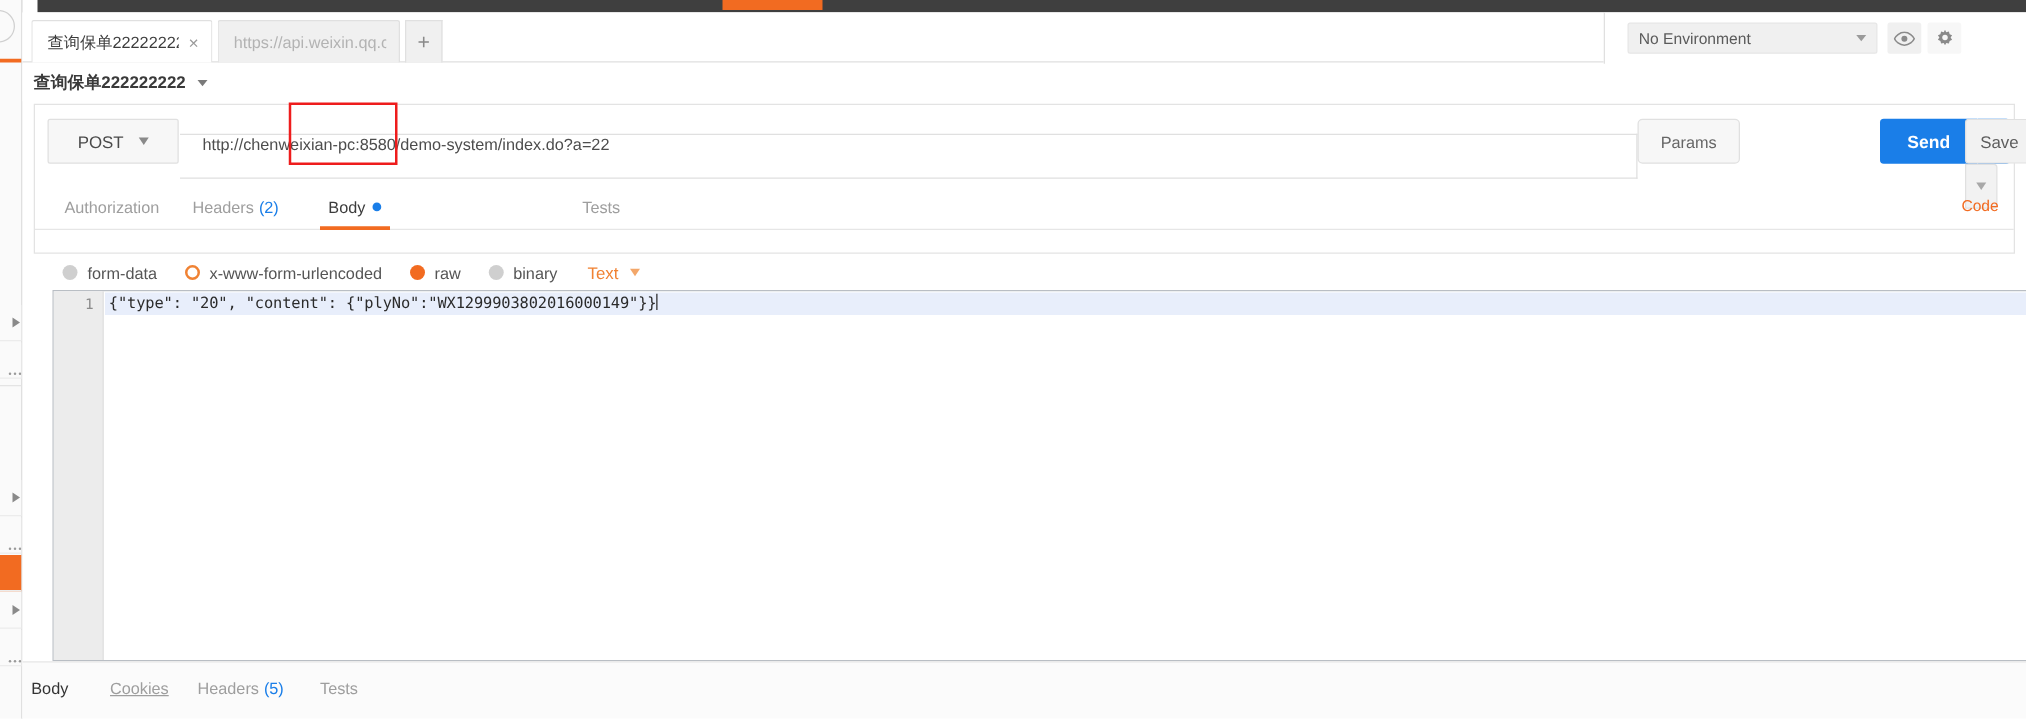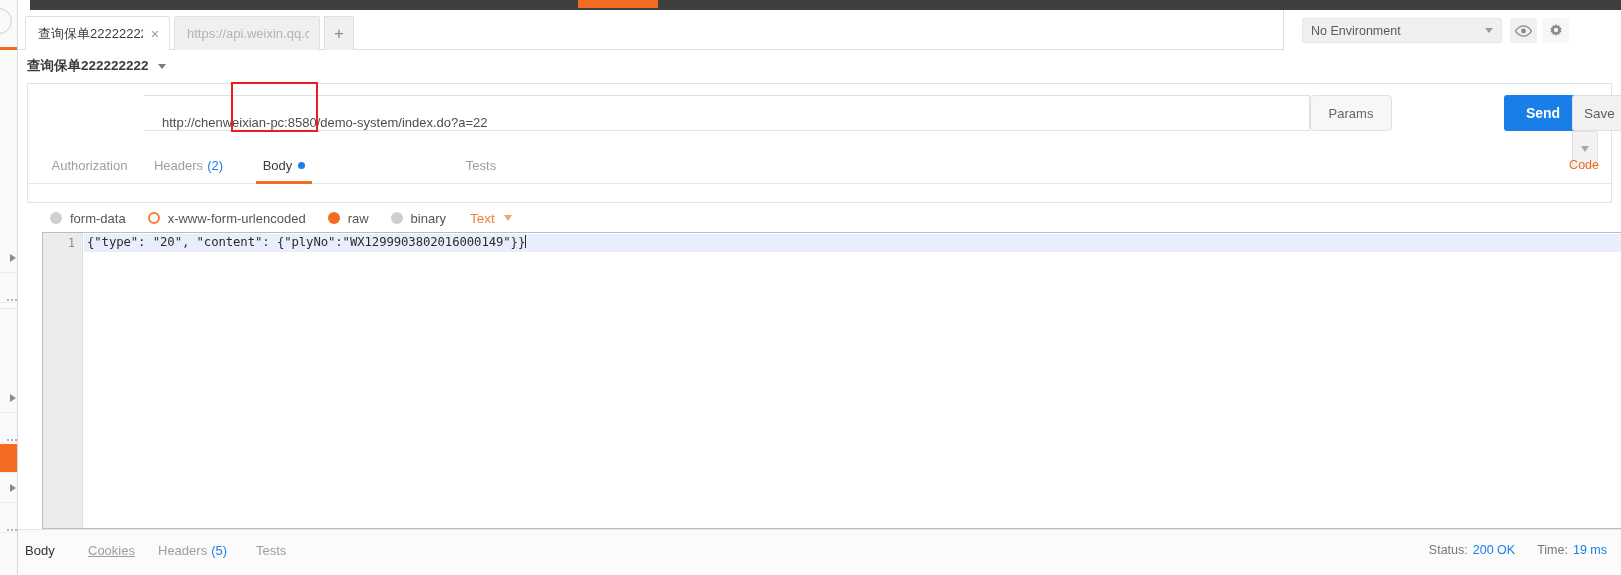--- a/index.html
+++ b/index.html
@@ -144,23 +144,23 @@
     background: #f7f7f7; border: 1px solid #e0e0e0; border-radius: 2px;
     display: flex; align-items: center; justify-content: center;
     font-size: 13.5px; color: #4a4a4a;
   }
   .method-caret {
     margin-left: 12px; width: 0; height: 0;
     border-left: 4.5px solid transparent; border-right: 4.5px solid transparent;
     border-top: 6px solid #8a8a8a;
   }
   .urlinput {
-    position: absolute; left: 116px; top: 0; width: 1166px; height: 36px;
+    position: absolute; left: 116px; top: 12px; width: 1166px; height: 36px;
     background: #ffffff; border: 1px solid #e0e0e0; border-left: none;
-    display: flex; align-items: flex-end; padding-left: 18px;
+    display: flex; align-items: flex-start; padding-left: 18px;
     font-size: 13px; color: #4d4d4d;
   }
   .params-btn {
     position: absolute; left: 1282px; top: 0; width: 82px; height: 36px;
     background: #f7f7f7; border: 1px solid #e0e0e0; border-radius: 4px;
     display: flex; align-items: center; justify-content: center;
     font-size: 13px; color: #666;
   }
   .send-group { position: absolute; left: 1438px; top: 0; height: 48px; padding-left: 38px; }
   .send-btn {
@@ -386,20 +386,24 @@
     </div>
 
     <div class="breadcrumb">
       <span class="breadcrumb-title">查询保单222222222</span>
       <span class="breadcrumb-caret"></span>
     </div>
 
     <div class="reqpanel">
 
       <div class="urlrow">
+        <div class="method">
+          <span>POST</span>
+          <span class="method-caret"></span>
+        </div>
         <div class="urlinput">
           <span>http://chenweixian-pc:8580/demo-system/index.do?a=22</span>
         </div>
         <div class="params-btn">Params</div>
         <div class="send-group">
           <div class="send-btn">Send</div>
           <div class="send-caret-btn">
             <span class="send-caret"></span>
           </div>
         </div>
@@ -472,21 +476,15 @@
     <div class="ftab ftab-cookies">
       <span>Cookies</span>
     </div>
     <div class="ftab ftab-headers">
       <span>Headers</span>
       <span class="hdr-count">(5)</span>
     </div>
     <div class="ftab ftab-tests">
       <span>Tests</span>
     </div>
-    <div class="statusinfo">
-      <span class="k">Status:</span>
-      <span class="v">200 OK</span>
-      <span class="k">Time:</span>
-      <span class="v">19 ms</span>
-    </div>
   </div>
 
 </div>
 
 </body></html>

